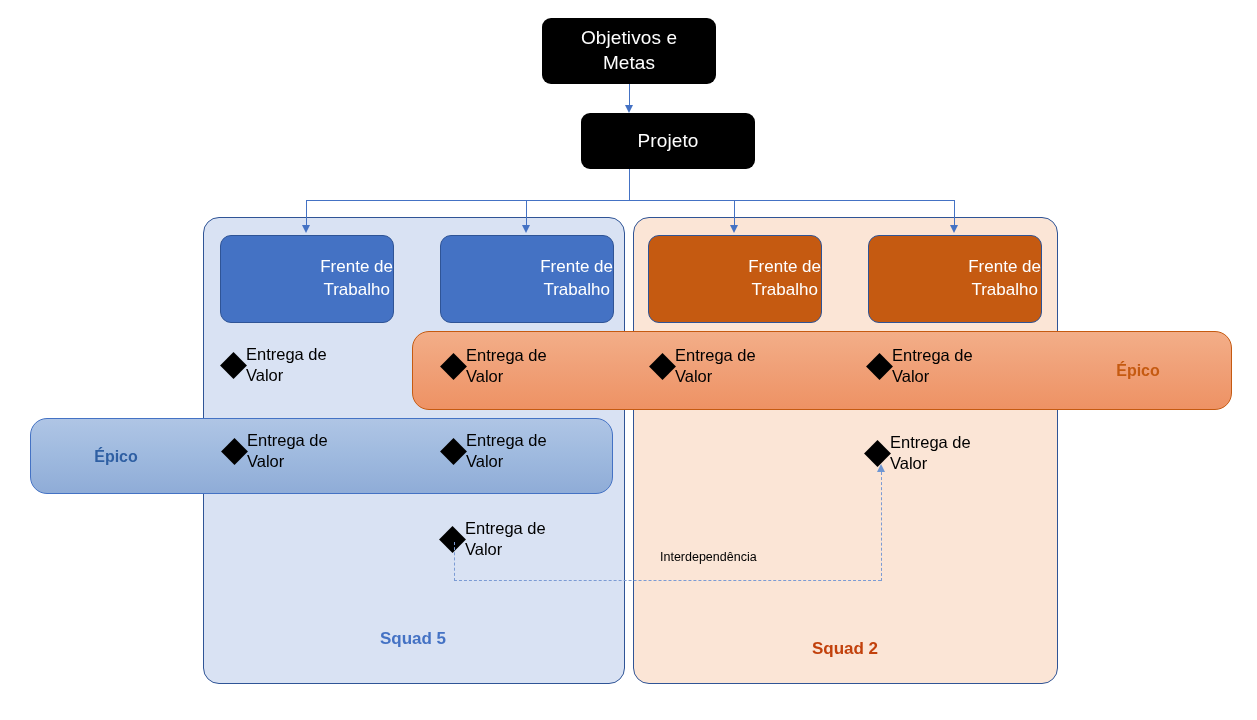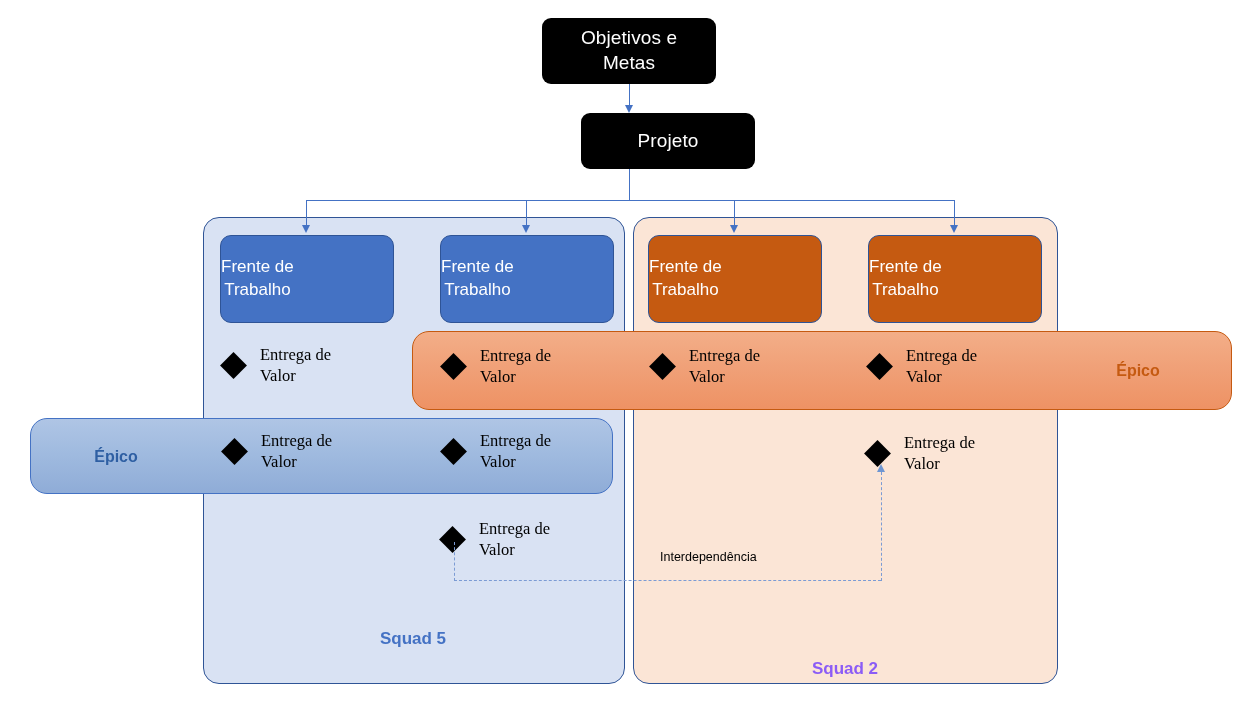--- a/index.html
+++ b/index.html
@@ -48,21 +48,21 @@
     text-align: center;
   }
 
   
   .frente {
     border-radius: 11px;
     border: 1.4px solid #2F5496;
     box-sizing: border-box;
     display: flex;
     align-items: center;
-    justify-content: flex-start;
+    justify-content: flex-end;
     text-align: center;
     color: #ffffff;
     font-size: 17px;
     line-height: 1.35;
   }
   .frente-blue { background: #4472C4; }
   .frente-orange { background: #C55A11; }
 
   
   .epic {
@@ -82,22 +82,21 @@
     font-weight: bold;
     text-align: center;
   }
   .epic-title-orange { color: #C55A11; }
   .epic-title-blue { color: #2E5FA3; }
 
   
   .entrega {
     display: flex;
     align-items: center;
-    gap: 17px;
-    font-family: Liberation Serif, serif;
+    gap: 3px;
   }
   .diamond {
     width: 19px;
     height: 19px;
     background: #000000;
     transform: rotate(45deg);
     flex: 0 0 auto;
   }
   .entrega-label {
     font-size: 16.5px;
@@ -244,15 +243,15 @@
     </div>
   </div>
 
   <div class="abs dash-v" style="left:454px; top:542px; height:39px;"></div>
   <div class="abs dash-h" style="left:454px; top:580px; width:427px;"></div>
   <div class="abs dash-v" style="left:880.5px; top:472px; height:109px;"></div>
   <div class="abs arrow-up" style="left:876.5px; top:464px;"></div>
   <div class="abs interdep-label" style="left:660px; top:550px; width:190px;">Interdependência</div>
 
   <div class="abs squad-label" style="left:313px; top:629px; width:200px; color:#4472C4;">Squad 5</div>
-  <div class="abs squad-label" style="left:745px; top:659px; width:200px; color:#8b5cf6;">Squad 2</div>
+  <div class="abs squad-label" style="left:745px; top:639px; width:200px; color:#c2410c;">Squad 2</div>
 
 </div>
 
 </body></html>

